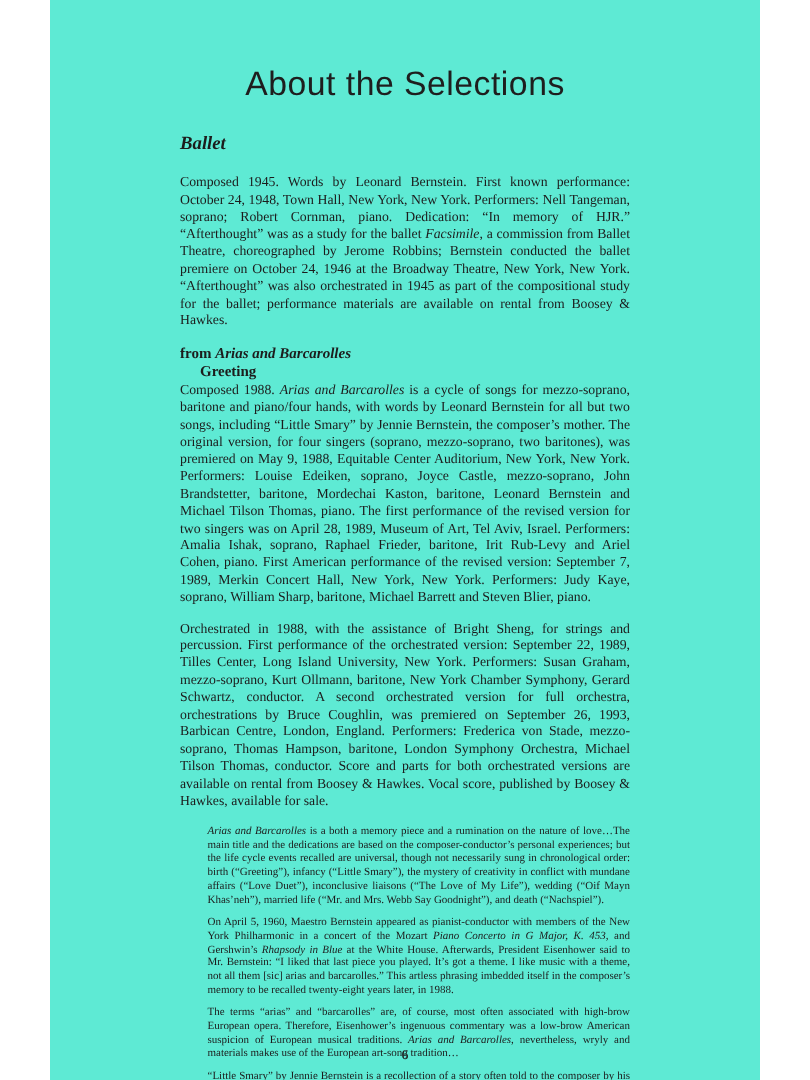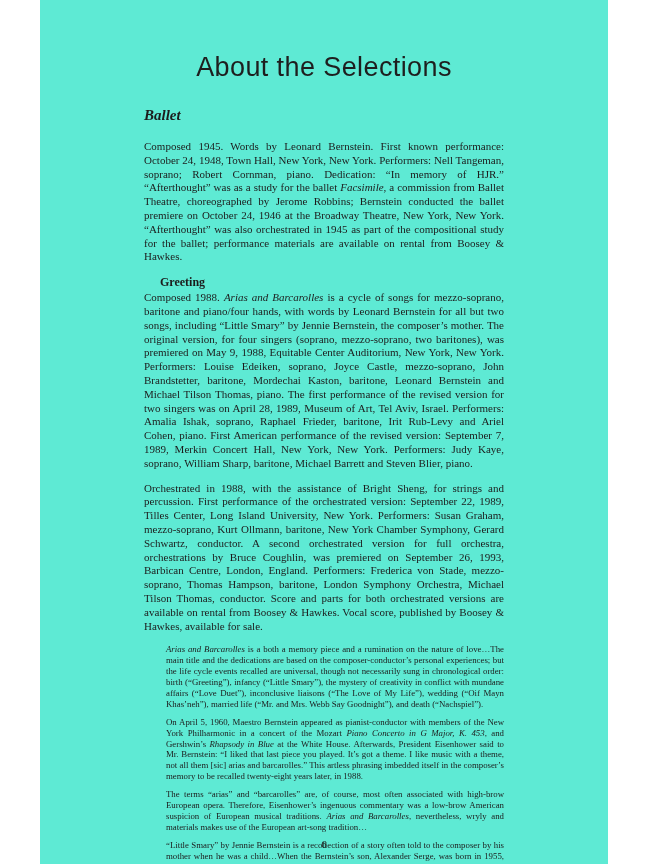--- a/index.html
+++ b/index.html
@@ -83,20 +83,21 @@
 
   <h1 class="title">About the Selections</h1>
 
   <h2 class="songs">Ballet</h2>
 
   <section>
     <p class="body"><span>Composed 1945. Words by Leonard Bernstein. First known performance: October 24, 1948, Town Hall, New York, New York. Performers: Nell Tangeman, soprano; Robert Cornman, piano. Dedication: “In memory of HJR.” “Afterthought” was as a study for the ballet </span><span class="it">Facsimile</span><span>, a commission from Ballet Theatre, choreographed by Jerome Robbins; Bernstein conducted the ballet premiere on October 24, 1946 at the Broadway Theatre, New York, New York. “Afterthought” was also orchestrated in 1945 as part of the compositional study for the ballet; performance materials are available on rental from Boosey &amp; Hawkes.</span></p>
   </section>
 
   <section>
+    <h3 class="work-heading"><span>from </span><span class="it">Arias and Barcarolles</span></h3>
     <div class="sub-title last">Greeting</div>
     <p class="body"><span>Composed 1988. </span><span class="it">Arias and Barcarolles</span><span> is a cycle of songs for mezzo-soprano, baritone and piano/four hands, with words by Leonard Bernstein for all but two songs, including “Little Smary” by Jennie Bernstein, the composer’s mother. The original version, for four singers (soprano, mezzo-soprano, two baritones), was premiered on May 9, 1988, Equitable Center Auditorium, New York, New York. Performers: Louise Edeiken, soprano, Joyce Castle, mezzo-soprano, John Brandstetter, baritone, Mordechai Kaston, baritone, Leonard Bernstein and Michael Tilson Thomas, piano. The first performance of the revised version for two singers was on April 28, 1989, Museum of Art, Tel Aviv, Israel. Performers: Amalia Ishak, soprano, Raphael Frieder, baritone, Irit Rub-Levy and Ariel Cohen, piano. First American performance of the revised version: September 7, 1989, Merkin Concert Hall, New York, New York. Performers: Judy Kaye, soprano, William Sharp, baritone, Michael Barrett and Steven Blier, piano.</span></p>
     <p class="body"><span>Orchestrated in 1988, with the assistance of Bright Sheng, for strings and percussion. First performance of the orchestrated version: September 22, 1989, Tilles Center, Long Island University, New York. Performers: Susan Graham, mezzo-soprano, Kurt Ollmann, baritone, New York Chamber Symphony, Gerard Schwartz, conductor. A second orchestrated version for full orchestra, orchestrations by Bruce Coughlin, was premiered on September 26, 1993, Barbican Centre, London, England. Performers: Frederica von Stade, mezzo-soprano, Thomas Hampson, baritone, London Symphony Orchestra, Michael Tilson Thomas, conductor. Score and parts for both orchestrated versions are available on rental from Boosey &amp; Hawkes. Vocal score, published by Boosey &amp; Hawkes, available for sale.</span></p>
   </section>
 
   <section>
     <p class="excerpt"><span class="it">Arias and Barcarolles</span><span> is a both a memory piece and a rumination on the nature of love…The main title and the dedications are based on the composer-conductor’s personal experiences; but the life cycle events recalled are universal, though not necessarily sung in chronological order: birth (“Greeting”), infancy (“Little Smary”), the mystery of creativity in conflict with mundane affairs (“Love Duet”), inconclusive liaisons (“The Love of My Life”), wedding (“Oif Mayn Khas’neh”), married life (“Mr. and Mrs. Webb Say Goodnight”), and death (“Nachspiel”).</span></p>
     <p class="excerpt"><span>On April 5, 1960, Maestro Bernstein appeared as pianist-conductor with members of the New York Philharmonic in a concert of the Mozart </span><span class="it">Piano Concerto in G Major, K. 453</span><span>, and Gershwin’s </span><span class="it">Rhapsody in Blue</span><span> at the White House. Afterwards, President Eisenhower said to Mr. Bernstein: “I liked that last piece you played. It’s got a theme. I like music with a theme, not all them [sic] arias and barcarolles.” This artless phrasing imbedded itself in the composer’s memory to be recalled twenty-eight years later, in 1988.</span></p>
     <p class="excerpt"><span>The terms “arias” and “barcarolles” are, of course, most often associated with high-brow European opera. Therefore, Eisenhower’s ingenuous commentary was a low-brow American suspicion of European musical traditions. </span><span class="it">Arias and Barcarolles</span><span>, nevertheless, wryly and materials makes use of the European art-song tradition…</span></p>
     <p class="excerpt"><span>“Little Smary” by Jennie Bernstein is a recollection of a story often told to the composer by his mother when he was a child…When the Bernstein’s son, Alexander Serge, was born in 1955, the proud father wrote “Greeting” (revised in 1988) as a kind of thanksgiving prayer.</span></p>

